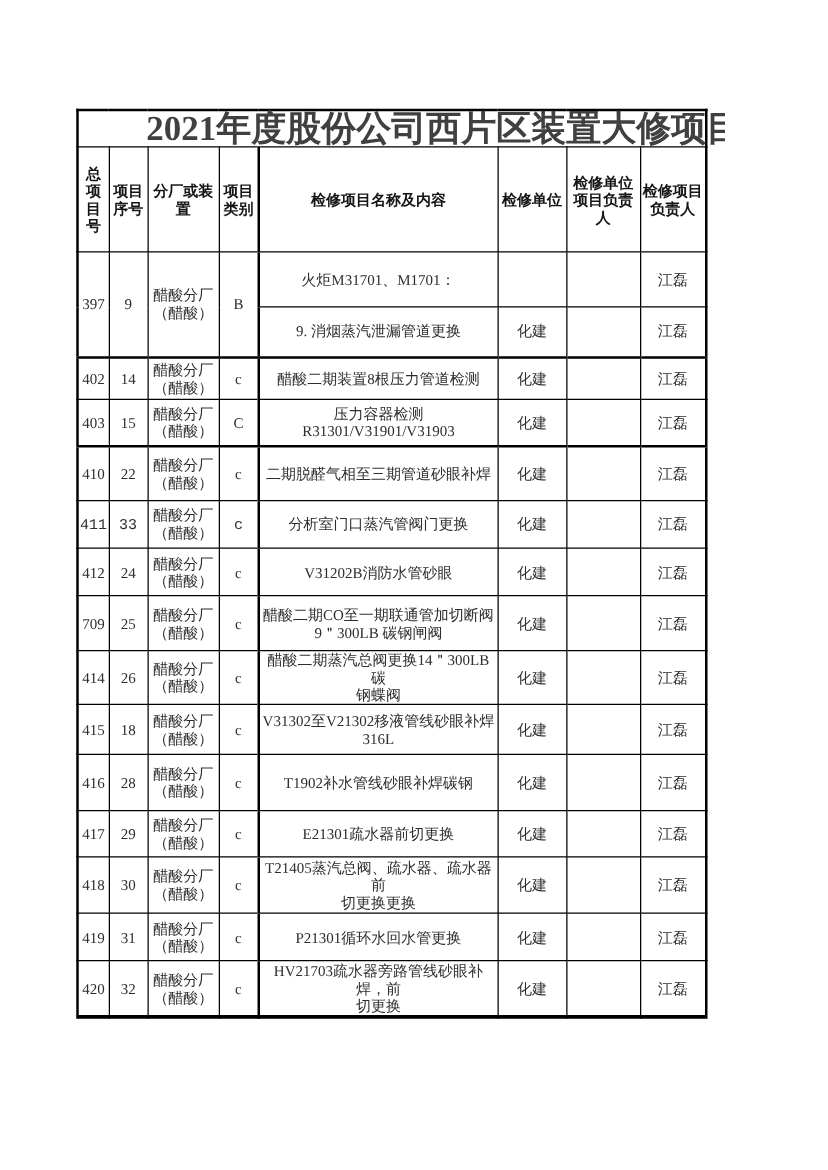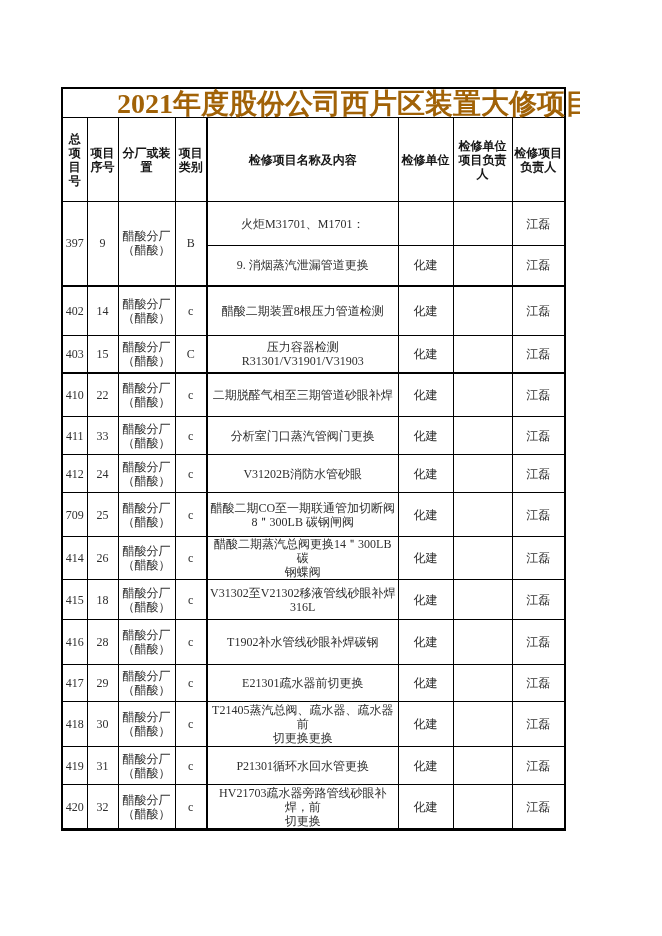--- a/index.html
+++ b/index.html
@@ -55,21 +55,21 @@
     width: 517px;
     height: 32px;
     box-sizing: border-box;
     overflow: hidden;
     white-space: nowrap;
     text-align: left;
     padding-left: 54px;
     font-size: 28px;
     line-height: 31px;
     font-weight: bold;
-    color: #a16207;
+    color: #404040;
   }
   .muted { color: #474747; }
 </style>
 </head>
 <body>
 
 <div class="sheet">
   <table class="grid">
     <colgroup>
       <col style="width:25px">
@@ -118,21 +118,21 @@
           <td class="muted"></td>
           <td></td>
           <td class="muted">江磊</td>
         </tr>
         <tr style="height: 40px;">
           <td class="thick-l thick-b">9. 消烟蒸汽泄漏管道更换</td>
           <td class="muted thick-b">化建</td>
           <td class="thick-b"></td>
           <td class="muted thick-b">江磊</td>
         </tr>
-        <tr style="height: 50px;">
+        <tr style="height: 34px;">
           <td rowspan="1">402</td>
           <td rowspan="1">14</td>
           <td rowspan="1">醋酸分厂
 （醋酸）</td>
           <td rowspan="1">c</td>
           <td class="thick-l">醋酸二期装置8根压力管道检测</td>
           <td class="muted">化建</td>
           <td></td>
           <td class="muted">江磊</td>
         </tr>
@@ -151,21 +151,21 @@
           <td rowspan="1">410</td>
           <td rowspan="1">22</td>
           <td rowspan="1">醋酸分厂
 （醋酸）</td>
           <td rowspan="1">c</td>
           <td class="thick-l">二期脱醛气相至三期管道砂眼补焊</td>
           <td class="muted">化建</td>
           <td></td>
           <td class="muted">江磊</td>
         </tr>
-        <tr style="height: 38px;">
+        <tr style="height: 38px; font-family: Liberation Mono, monospace;">
           <td rowspan="1">411</td>
           <td rowspan="1">33</td>
           <td rowspan="1">醋酸分厂
 （醋酸）</td>
           <td rowspan="1">c</td>
           <td class="thick-l">分析室门口蒸汽管阀门更换</td>
           <td class="muted">化建</td>
           <td></td>
           <td class="muted">江磊</td>
         </tr>
@@ -180,21 +180,21 @@
           <td></td>
           <td class="muted">江磊</td>
         </tr>
         <tr style="height: 44px;">
           <td rowspan="1">709</td>
           <td rowspan="1">25</td>
           <td rowspan="1">醋酸分厂
 （醋酸）</td>
           <td rowspan="1">c</td>
           <td class="thick-l">醋酸二期CO至一期联通管加切断阀
-8＂300LB 碳钢闸阀</td>
+9＂300LB 碳钢闸阀</td>
           <td class="muted">化建</td>
           <td></td>
           <td class="muted">江磊</td>
         </tr>
         <tr style="height: 41px;">
           <td rowspan="1">414</td>
           <td rowspan="1">26</td>
           <td rowspan="1">醋酸分厂
 （醋酸）</td>
           <td rowspan="1">c</td>

